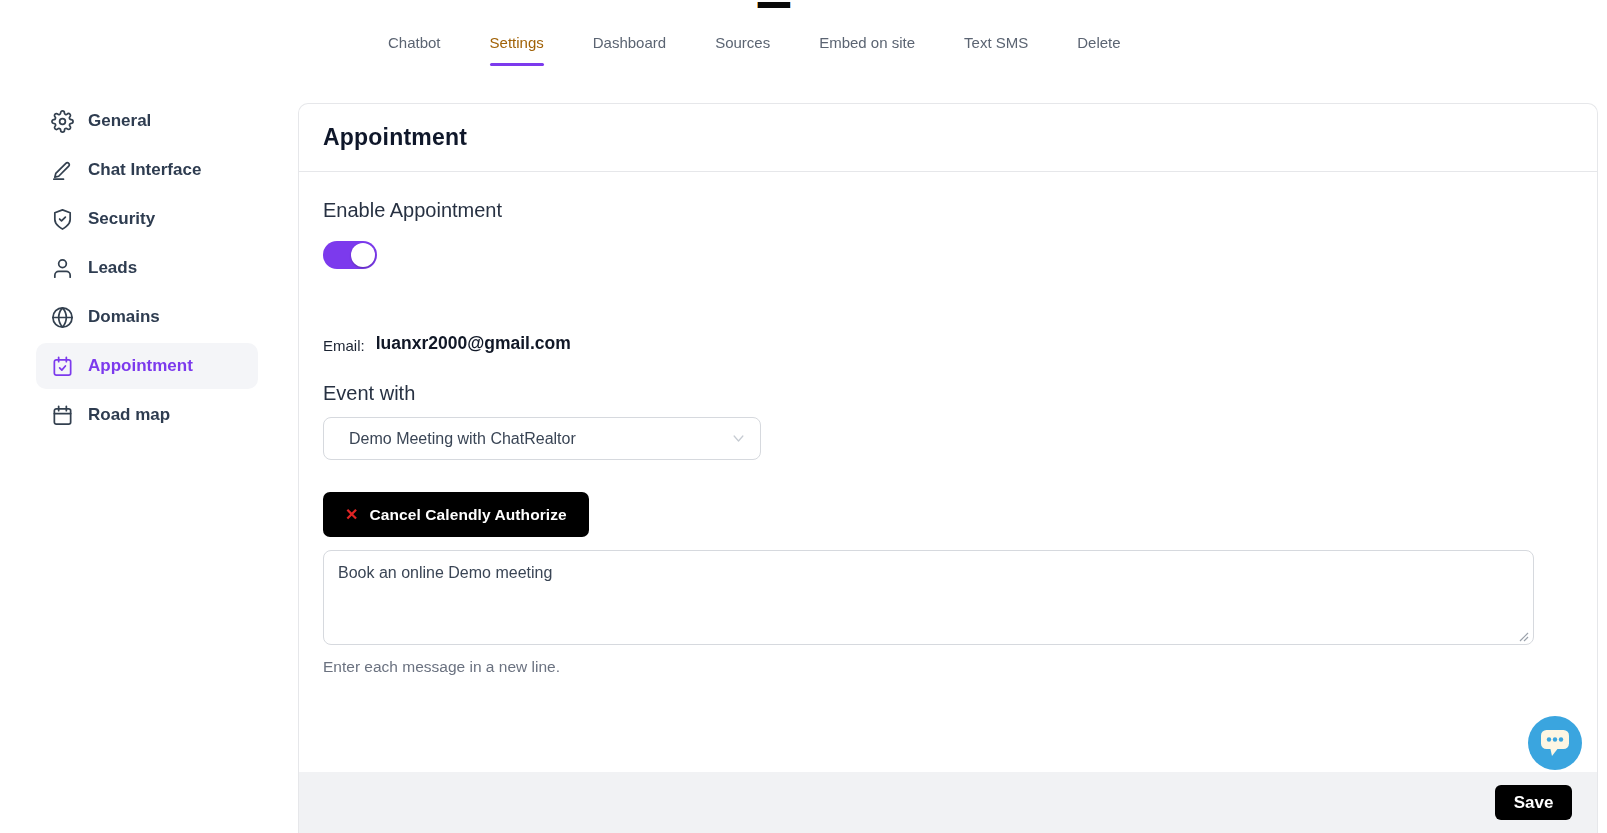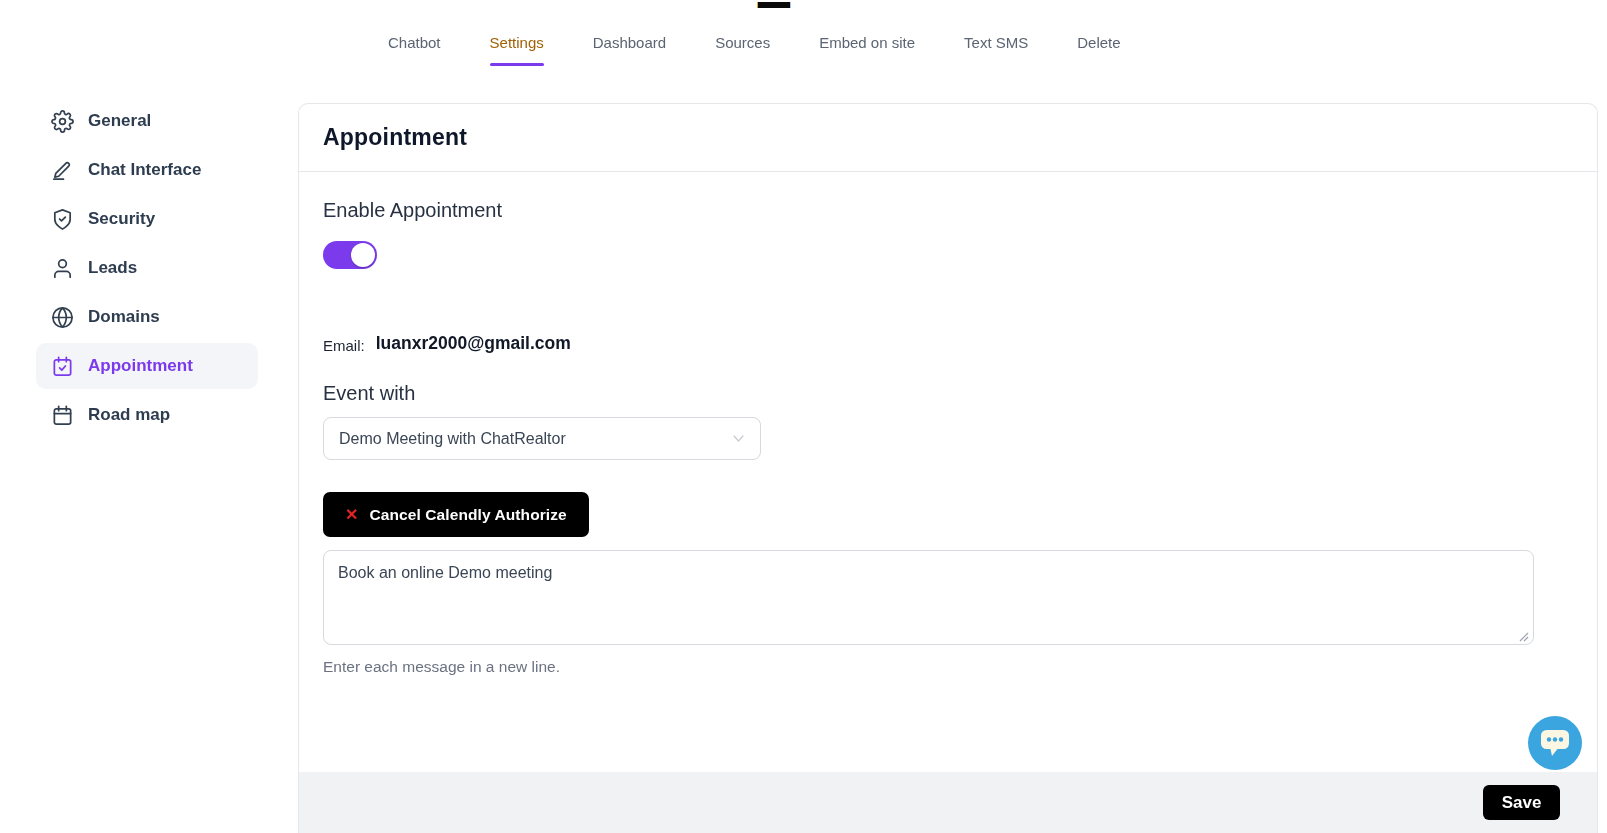--- a/index.html
+++ b/index.html
@@ -48,21 +48,21 @@
 
   
   .email-row { margin-top:64px; display:flex; align-items:flex-end; }
   .email-label { font-size:15px; font-weight:500; color:#1b2332; }
   .email-value { margin-left:11px; font-size:17.5px; font-weight:600; color:#111827; }
 
   
   .event-label { margin-top:28px; }
   .select-box { margin-top:12px; width:438px; height:43px; border:1px solid #d6d9de;
     border-radius:8px; display:flex; align-items:center; justify-content:space-between;
-    padding:0 14px 0 15px; cursor:pointer; background:#fff; }
+    padding:0 14px 0 25px; cursor:pointer; background:#fff; }
   .select-box .value { font-size:16px; color:#3a4555; }
   .select-box .chev { color:#c6cbd2; font-size:15px; }
   .select-box .chev svg { width:15px; height:15px; stroke:#c6cbd2; stroke-width:2;
     fill:none; stroke-linecap:round; stroke-linejoin:round; display:block; }
 
   
   .cancel-btn { margin-top:32px; height:45px; background:#000000; color:#ffffff;
     border:none; border-radius:7px; display:inline-flex; align-items:center;
     padding:0 22px; cursor:pointer; }
   .cancel-btn .x { color:#e02424; font-size:16px; font-weight:700; margin-right:11px; }
@@ -75,21 +75,21 @@
   textarea.suggested { width:1211px; height:95px; border:1px solid #d6d9de; border-radius:8px;
     padding:11px 14px; font-size:16px; color:#3a4555; resize:none; outline:none;
     font-family:"Liberation Sans", sans-serif; line-height:1.4; background:#fff; }
   .resize-handle { position:absolute; right:5px; bottom:7px; width:10px; height:10px; pointer-events:none; }
   .resize-handle svg { display:block; stroke:#9aa1ab; stroke-width:1.2; }
   .helper { margin-top:9px; font-size:15.5px; color:#6b7280; }
 
   
   .card-footer { position:absolute; left:0; right:0; bottom:0; height:61px;
     background:#f1f2f4; display:flex; align-items:center; justify-content:flex-end;
-    padding-right:37px; }
+    padding-right:25px; }
   .save-btn { width:77px; height:35px; background:#000000; color:#ffffff; border:none;
     border-radius:6px; font-size:17px; font-weight:700; cursor:pointer;
     font-family:"Liberation Sans", sans-serif; }
 
   
   .chat-widget { position:absolute; left:1528px; top:716px; width:54px; height:54px;
     border-radius:50%; background:#3aa5df; cursor:pointer; z-index:10;
     display:flex; align-items:center; justify-content:center; }
 </style>
 </head>

